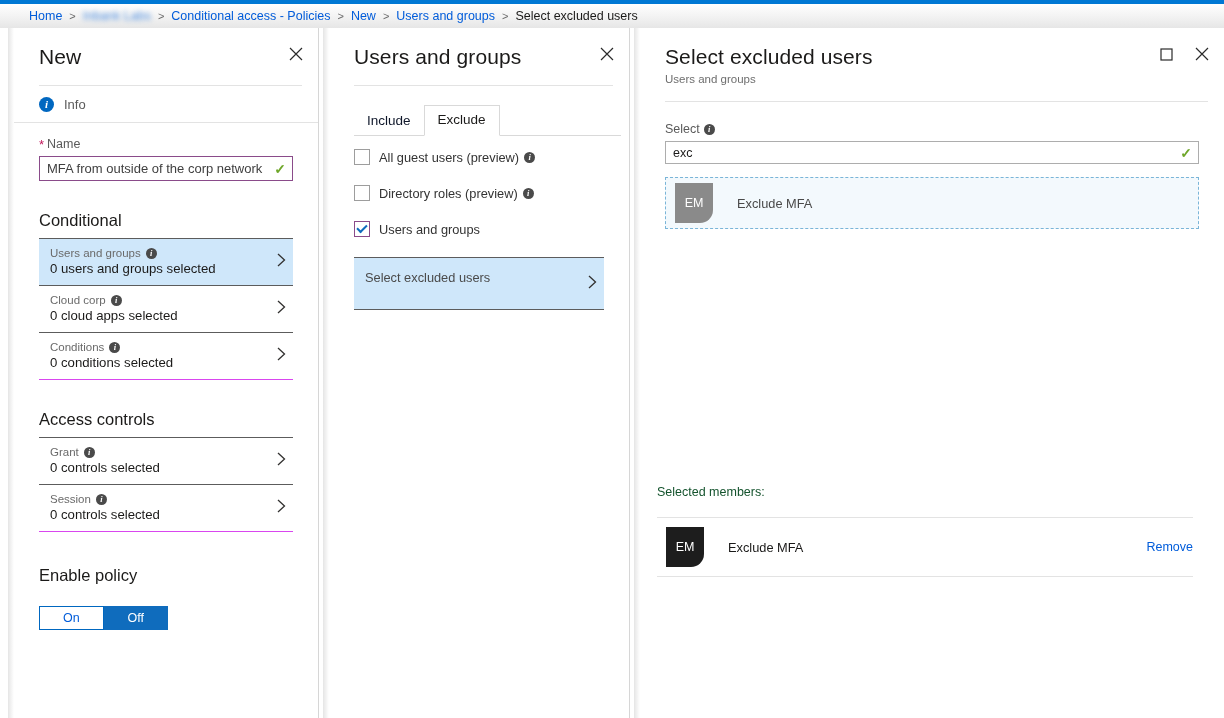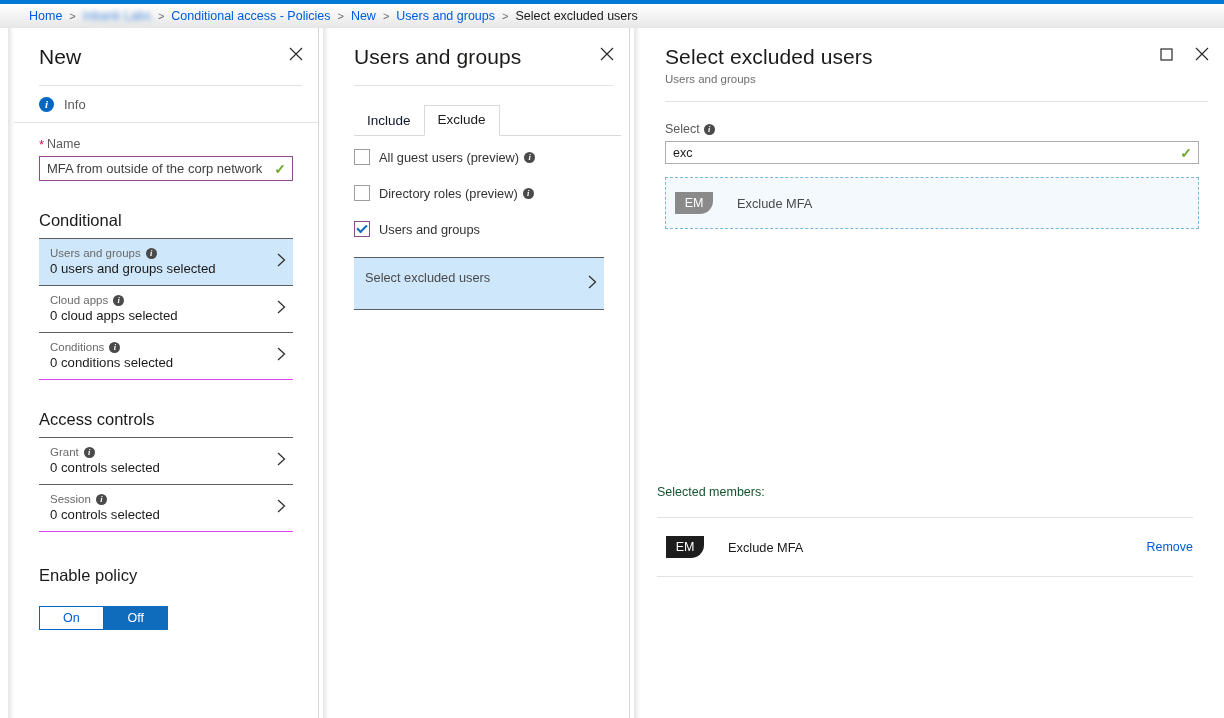--- a/index.html
+++ b/index.html
@@ -241,21 +241,21 @@
   }
 
   #result-item {
     margin-top: 13px; height: 52px;
     background: #f3f9fd;
     border: 1px dashed #7ab5d8;
     display: flex; align-items: center;
     padding-left: 9px; cursor: pointer;
   }
   .avatar {
-    width: 38px; height: 22px; flex: 0 0 auto;
+    width: 38px; height: 40px; flex: 0 0 auto;
     color: #ffffff; font-size: 12.5px;
     display: flex; align-items: center; justify-content: center;
     border-radius: 0 0 13px 0;
   }
   .avatar.gray { background: #8a8a8a; }
   .avatar.dark { background: #1d1d1d; }
   .result-name { font-size: 12.8px; color: #4a4a4a; margin-left: 24px; }
 
   #selected-members-label {
     position: absolute; left: 657px; top: 485px;
@@ -337,21 +337,21 @@
         <div class="nav-row-sub">0 users and groups selected</div>
         <span class="chev">
           <svg width="11" height="16" viewBox="0 0 11 16">
               <path d="M2 2 L8.5 8 L2 14" stroke="currentColor" stroke-width="1.3" fill="none"></path>
             </svg>
         </span>
       </div>
 
       <div class="nav-row">
         <div class="nav-row-title">
-          <span>Cloud apps</span>
+          <span>Cloud corp</span>
           <span class="info-i">i</span>
         </div>
         <div class="nav-row-sub">0 cloud apps selected</div>
         <span class="chev">
           <svg width="11" height="16" viewBox="0 0 11 16">
               <path d="M2 2 L8.5 8 L2 14" stroke="currentColor" stroke-width="1.3" fill="none"></path>
             </svg>
         </span>
       </div>
 

